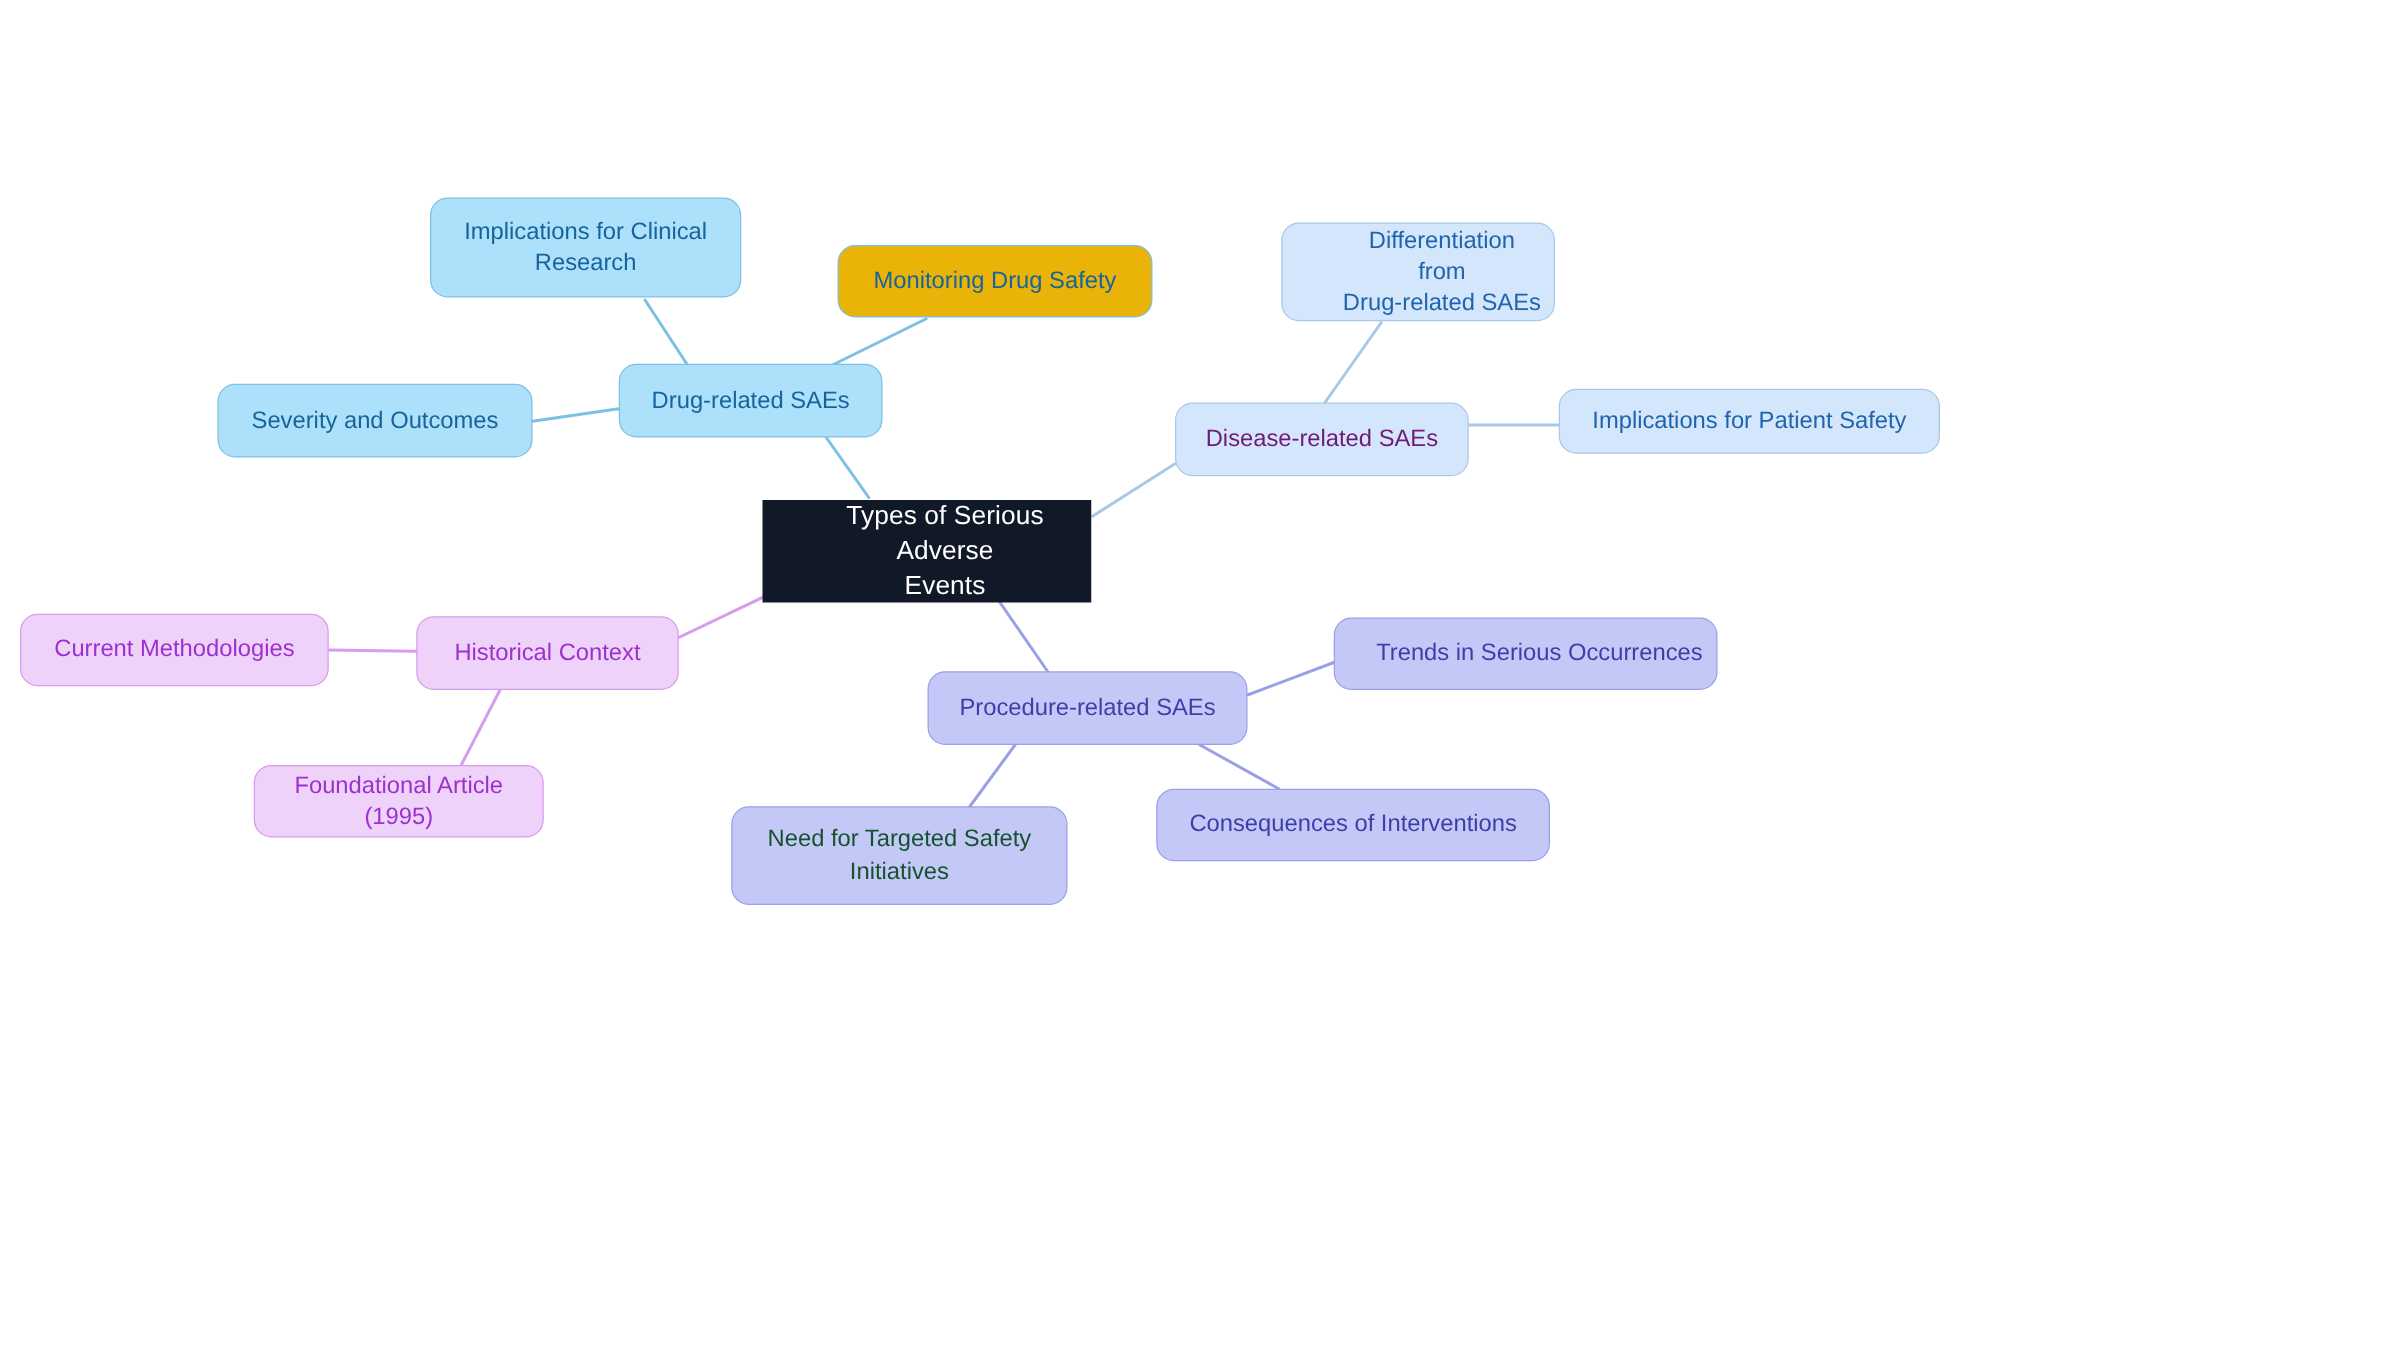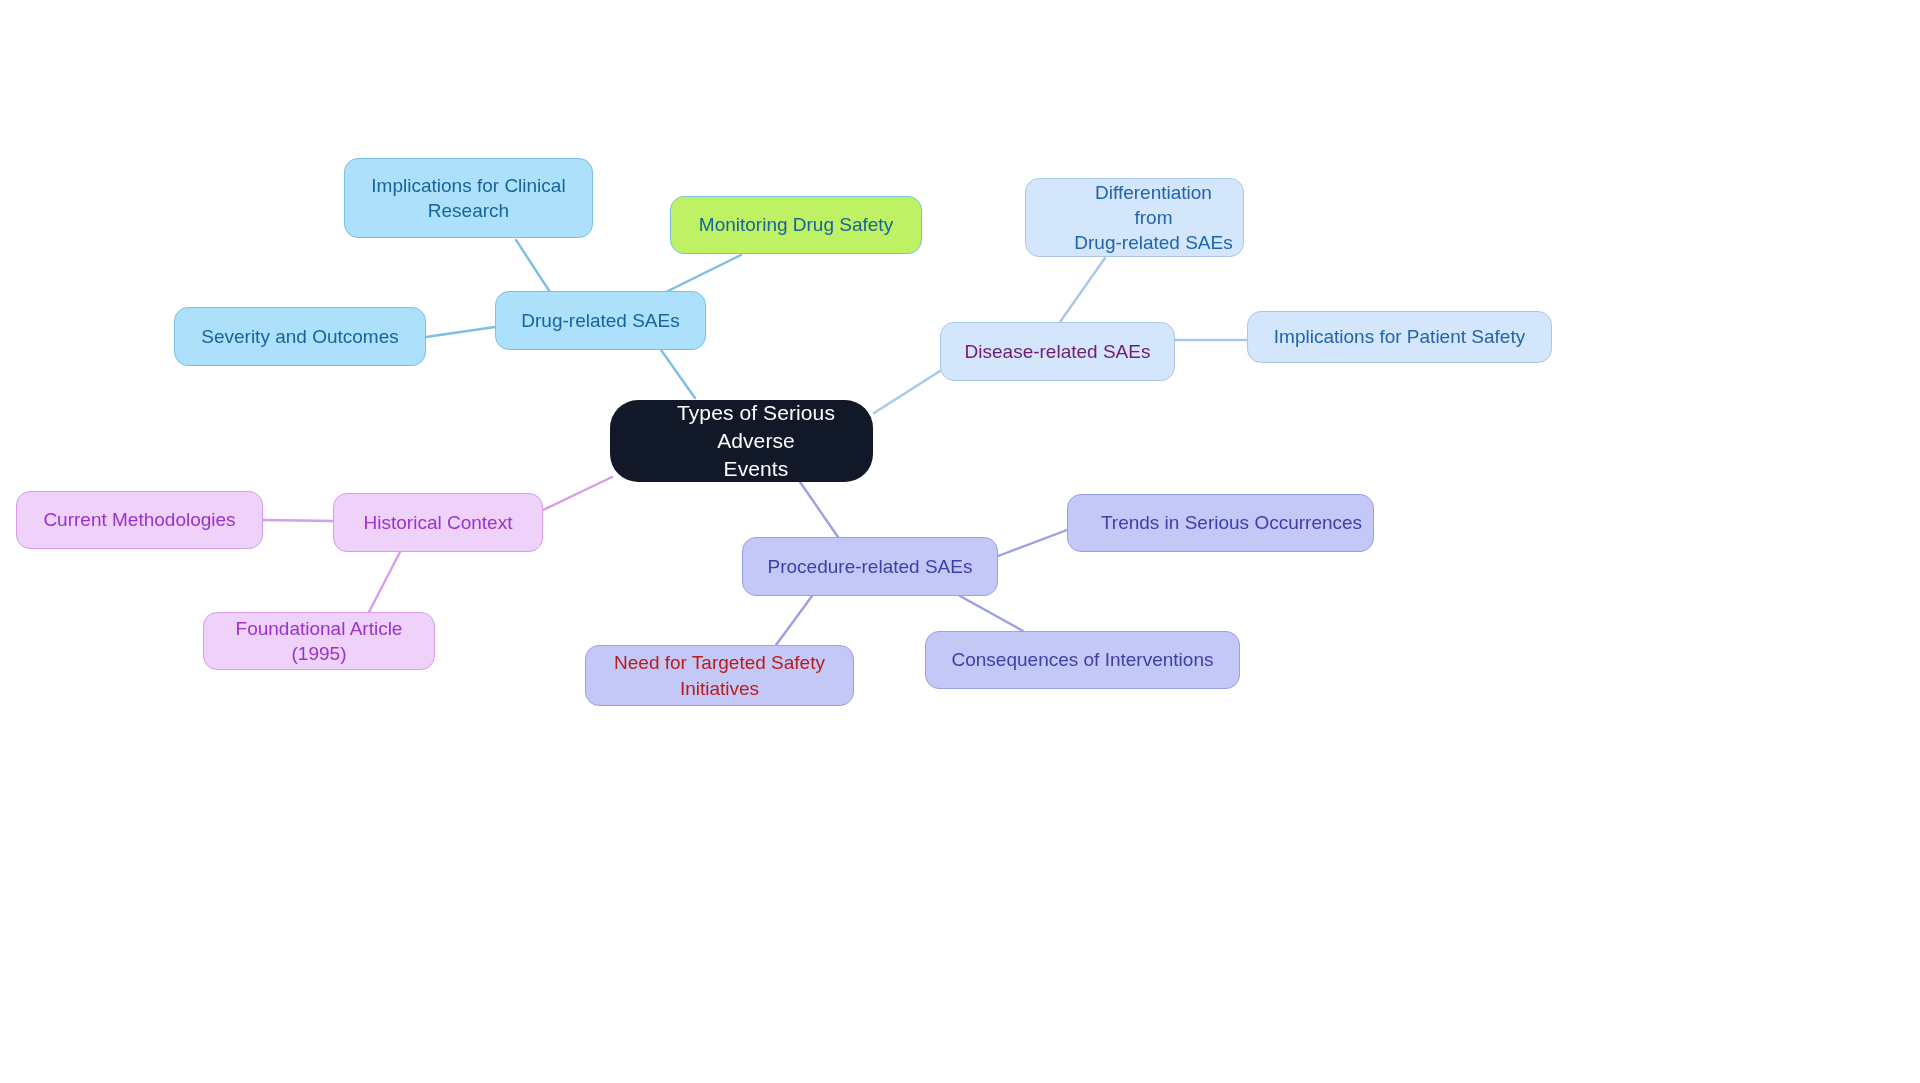--- a/index.html
+++ b/index.html
@@ -34,21 +34,21 @@
     justify-content: center;
     text-align: center;
     border-radius: 14px;
     border-style: solid;
     border-width: 1.5px;
     line-height: 1.32;
     white-space: pre-line;
     padding: 4px 10px;
   }
   .node.root {
-    border-radius: 28px;
+    border-radius: 0;
     border-width: 0px;
     letter-spacing: 0.1px;
     padding-left: 39px;
   }
 </style>
 </head>
 <body>
 
 <div id="canvas">
   <svg id="edges" viewBox="0 0 1920 1083">
@@ -66,28 +66,28 @@
       <line x1="612" y1="477" x2="543" y2="510" stroke="#d79cec" stroke-width="2.4" stroke-linecap="round"></line>
       <line x1="333" y1="521" x2="263" y2="520" stroke="#d79cec" stroke-width="2.4" stroke-linecap="round"></line>
       <line x1="400" y1="552" x2="369" y2="612" stroke="#d79cec" stroke-width="2.4" stroke-linecap="round"></line>
     </svg>
   <div id="node-layer">
       <div class="node root" style="left: 610px; top: 400px; width: 263px; height: 82px; background: rgb(17, 24, 39); border-color: rgb(17, 24, 39); color: rgb(255, 255, 255); font-size: 21px;">Types of Serious Adverse
 Events</div>
       <div class="node" style="left: 495px; top: 291px; width: 211px; height: 59px; background: rgb(173, 225, 251); border-color: rgb(124, 192, 227); color: rgb(22, 100, 155); font-size: 19px;">Drug-related SAEs</div>
       <div class="node" style="left: 344px; top: 158px; width: 249px; height: 80px; background: rgb(173, 225, 251); border-color: rgb(124, 192, 227); color: rgb(22, 100, 155); font-size: 19px;">Implications for Clinical
 Research</div>
-      <div class="node" style="left: 670px; top: 196px; width: 252px; height: 58px; background: #bef264; border-color: rgb(124, 192, 227); color: rgb(22, 100, 155); font-size: 19px;">Monitoring Drug Safety</div>
+      <div class="node" style="left: 670px; top: 196px; width: 252px; height: 58px; background: #eab308; border-color: rgb(124, 192, 227); color: rgb(22, 100, 155); font-size: 19px;">Monitoring Drug Safety</div>
       <div class="node" style="left: 174px; top: 307px; width: 252px; height: 59px; background: rgb(173, 225, 251); border-color: rgb(124, 192, 227); color: rgb(22, 100, 155); font-size: 19px;">Severity and Outcomes</div>
       <div class="node" style="left: 940px; top: 322px; width: 235px; height: 59px; background: rgb(211, 230, 251); border-color: rgb(169, 200, 232); color: #701a75; font-size: 19px;">Disease-related SAEs</div>
       <div class="node" style="left: 1025px; top: 178px; width: 219px; height: 79px; background: rgb(211, 230, 251); border-color: rgb(169, 200, 232); color: rgb(31, 100, 173); font-size: 19px; padding-left: 48px;">Differentiation from
 Drug-related SAEs</div>
       <div class="node" style="left: 1247px; top: 311px; width: 305px; height: 52px; background: rgb(211, 230, 251); border-color: rgb(169, 200, 232); color: rgb(31, 100, 173); font-size: 19px;">Implications for Patient Safety</div>
       <div class="node" style="left: 742px; top: 537px; width: 256px; height: 59px; background: rgb(196, 200, 247); border-color: rgb(154, 160, 230); color: rgb(59, 63, 168); font-size: 19px;">Procedure-related SAEs</div>
       <div class="node" style="left: 1067px; top: 494px; width: 307px; height: 58px; background: rgb(196, 200, 247); border-color: rgb(154, 160, 230); color: rgb(59, 63, 168); font-size: 19px; padding-left: 32px;">Trends in Serious Occurrences</div>
       <div class="node" style="left: 925px; top: 631px; width: 315px; height: 58px; background: rgb(196, 200, 247); border-color: rgb(154, 160, 230); color: rgb(59, 63, 168); font-size: 19px;">Consequences of Interventions</div>
-      <div class="node" style="left: 585px; top: 645px; width: 269px; height: 61px; background: rgb(196, 200, 247); border-color: rgb(154, 160, 230); color: #b91c1c; font-size: 19px;">Need for Targeted Safety
+      <div class="node" style="left: 585px; top: 645px; width: 269px; height: 79px; background: rgb(196, 200, 247); border-color: rgb(154, 160, 230); color: #14532d; font-size: 19px;">Need for Targeted Safety
 Initiatives</div>
       <div class="node" style="left: 333px; top: 493px; width: 210px; height: 59px; background: rgb(238, 210, 249); border-color: rgb(215, 156, 236); color: rgb(156, 48, 208); font-size: 19px;">Historical Context</div>
       <div class="node" style="left: 16px; top: 491px; width: 247px; height: 58px; background: rgb(238, 210, 249); border-color: rgb(215, 156, 236); color: rgb(156, 48, 208); font-size: 19px;">Current Methodologies</div>
       <div class="node" style="left: 203px; top: 612px; width: 232px; height: 58px; background: rgb(238, 210, 249); border-color: rgb(215, 156, 236); color: rgb(156, 48, 208); font-size: 19px;">Foundational Article (1995)</div>
     </div>
 </div>
 
 </body></html>

